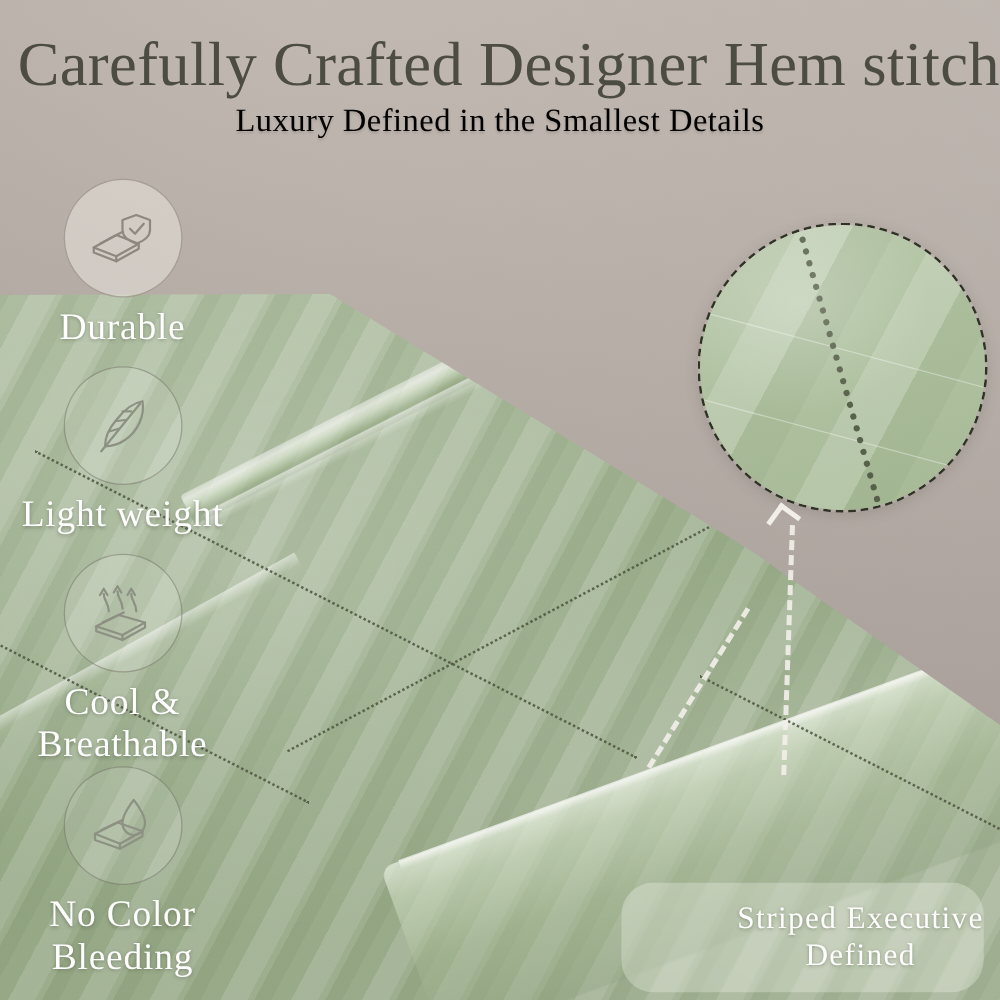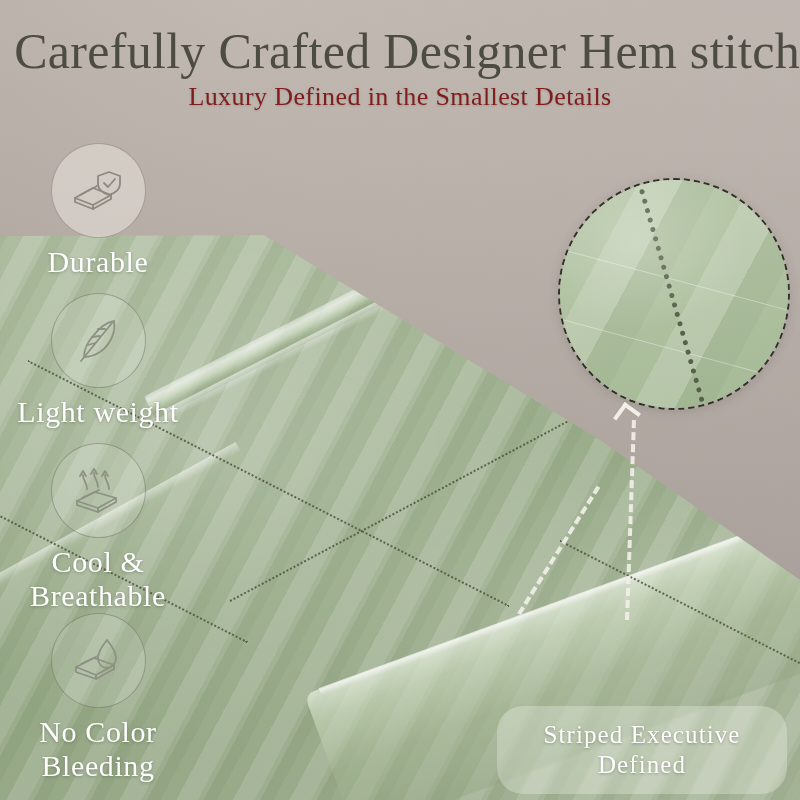--- a/index.html
+++ b/index.html
@@ -114,21 +114,21 @@
   .hem.h3{ left:-20px; top:505px; width:300px; transform:rotate(27deg); transform-origin:left center; }
   .hem.h4{ left:560px; top:540px; width:280px; transform:rotate(27deg); transform-origin:left center; }
 
   
   .title{
     position:absolute; left:0; right:0; top:22px; text-align:right;
     font-size:50px; color:#4d4c42; letter-spacing:.3px; white-space:nowrap;
   }
   .subtitle{
     position:absolute; left:0; right:0; top:82px; text-align:center;
-    font-size:26px; color:#7f1d1d; letter-spacing:.4px; white-space:nowrap;
+    font-size:26px; color:#000000; letter-spacing:.4px; white-space:nowrap;
     text-shadow:0 1px 2px rgba(90,80,75,.25);
   }
 
   
   .feature{ position:absolute; width:190px; text-align:center; }
   .badge-circle{
     width:95px; height:95px; margin:0 auto; border-radius:50%;
     background:rgba(255,255,255,.14);
     border:1px solid rgba(95,90,80,.42);
     display:flex; align-items:center; justify-content:center;
@@ -198,21 +198,21 @@
     border-left:4px solid #f2efe9; border-top:4px solid #f2efe9;
     transform:rotate(36deg);
   }
 
   
   .pill{
     position:absolute; left:497px; top:706px; width:290px; height:88px;
     border-radius:26px;
     background:rgba(245,248,240,.30);
     backdrop-filter:blur(1px);
-    display:flex; align-items:center; justify-content:center;
+    display:flex; align-items:center; justify-content:flex-end;
     text-align:center;
   }
   .pill-text{
     font-size:25px; color:#ffffff; line-height:1.2; letter-spacing:1.1px;
     text-shadow:0 1px 3px rgba(70,80,60,.45);
   }
 </style>
 </head>
 <body>
 

